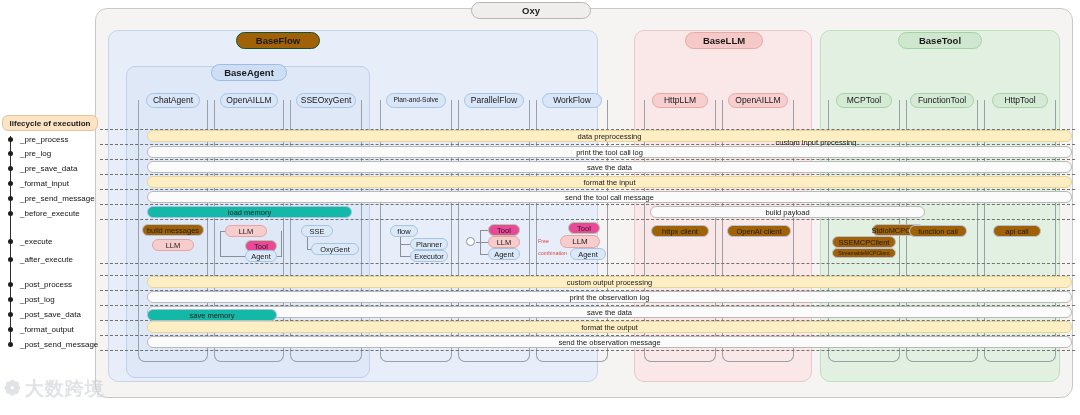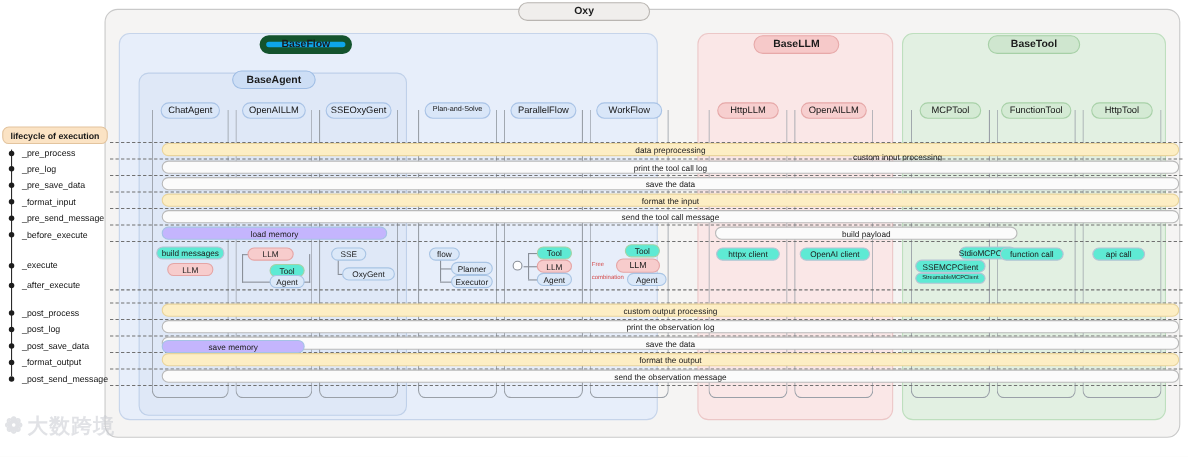--- a/index.html
+++ b/index.html
@@ -48,21 +48,21 @@
   }
 
   .g-flow  { left: 108px; top: 30px; width: 490px; height: 352px;
              background: #e7eefa; border: 1px solid #c6d4ea; }
   .g-llm   { left: 634px; top: 30px; width: 178px; height: 352px;
              background: #fae7e7; border: 1px solid #ecc7c7; }
   .g-tool  { left: 820px; top: 30px; width: 240px; height: 352px;
              background: #e2f0e2; border: 1px solid #bedfbe; }
 
   .t-flow  { left: 236px; top: 32px; width: 84px;
-             background: #0ea5e9; border: 6px solid #14532d; }
+             background: #a16207; border: 1px solid #14532d; }
   .t-llm   { left: 685px; top: 32px; width: 78px;
              background: #f6c9c9; border: 1px solid #e7a9a9; }
   .t-tool  { left: 898px; top: 32px; width: 84px;
              background: #cfe6cf; border: 1px solid #a6d0a6; }
 
   
   .g-agent { left: 126px; top: 66px; width: 244px; height: 312px;
              background: #dfe8f7; border: 1px solid #bfd0e9; border-radius: 9px; }
   .t-agent { left: 211px; top: 64px; width: 76px;
              background: #cddef5; border: 1px solid #9fbde4; z-index: 27; }
@@ -121,34 +121,34 @@
   .bar {
     position: absolute; height: 12px;
     border-radius: 999px;
     display: flex; align-items: center; justify-content: center;
     font-size: 7.5px; color: #202020;
     z-index: 16;
     white-space: nowrap;
   }
   .bar-yellow { background: #fdeec4; border: 1px solid #e9d49b; }
   .bar-white  { background: #fbfbfb; border: 1px solid #b9b9b9; }
-  .bar-blue   { background: #c4b5fd; border: 1px solid #a5c2e6; }
+  .bar-blue   { background: #14b8a6; border: 1px solid #a5c2e6; }
 
   
   .node {
     position: absolute; height: 12px;
     border-radius: 999px;
     display: flex; align-items: center; justify-content: center;
     font-size: 7.5px; color: #1b1b1b;
     z-index: 17; white-space: nowrap;
   }
   .n-blue  { background: #dbe8f8; border: 1px solid #a8c4e4; }
   .n-red   { background: #f7cccc; border: 1px solid #e5a5a5; }
-  .n-green { background: #5eead4; border: 1px solid #a6d2a6; }
-  .n-plain { background: #5eead4; border: 1px solid #b6c3d4; }
+  .n-green { background: #ec4899; border: 1px solid #a6d2a6; }
+  .n-plain { background: #a16207; border: 1px solid #b6c3d4; }
   .n-tiny  { font-size: 5.2px; }
 
   .free-label {
     position: absolute; font-size: 5.4px; color: #d44a4a;
     line-height: 1.5; z-index: 18; white-space: nowrap;
   }
 
   
   .wire { position: absolute; background: #8a9099; z-index: 15; }
   .circ {

